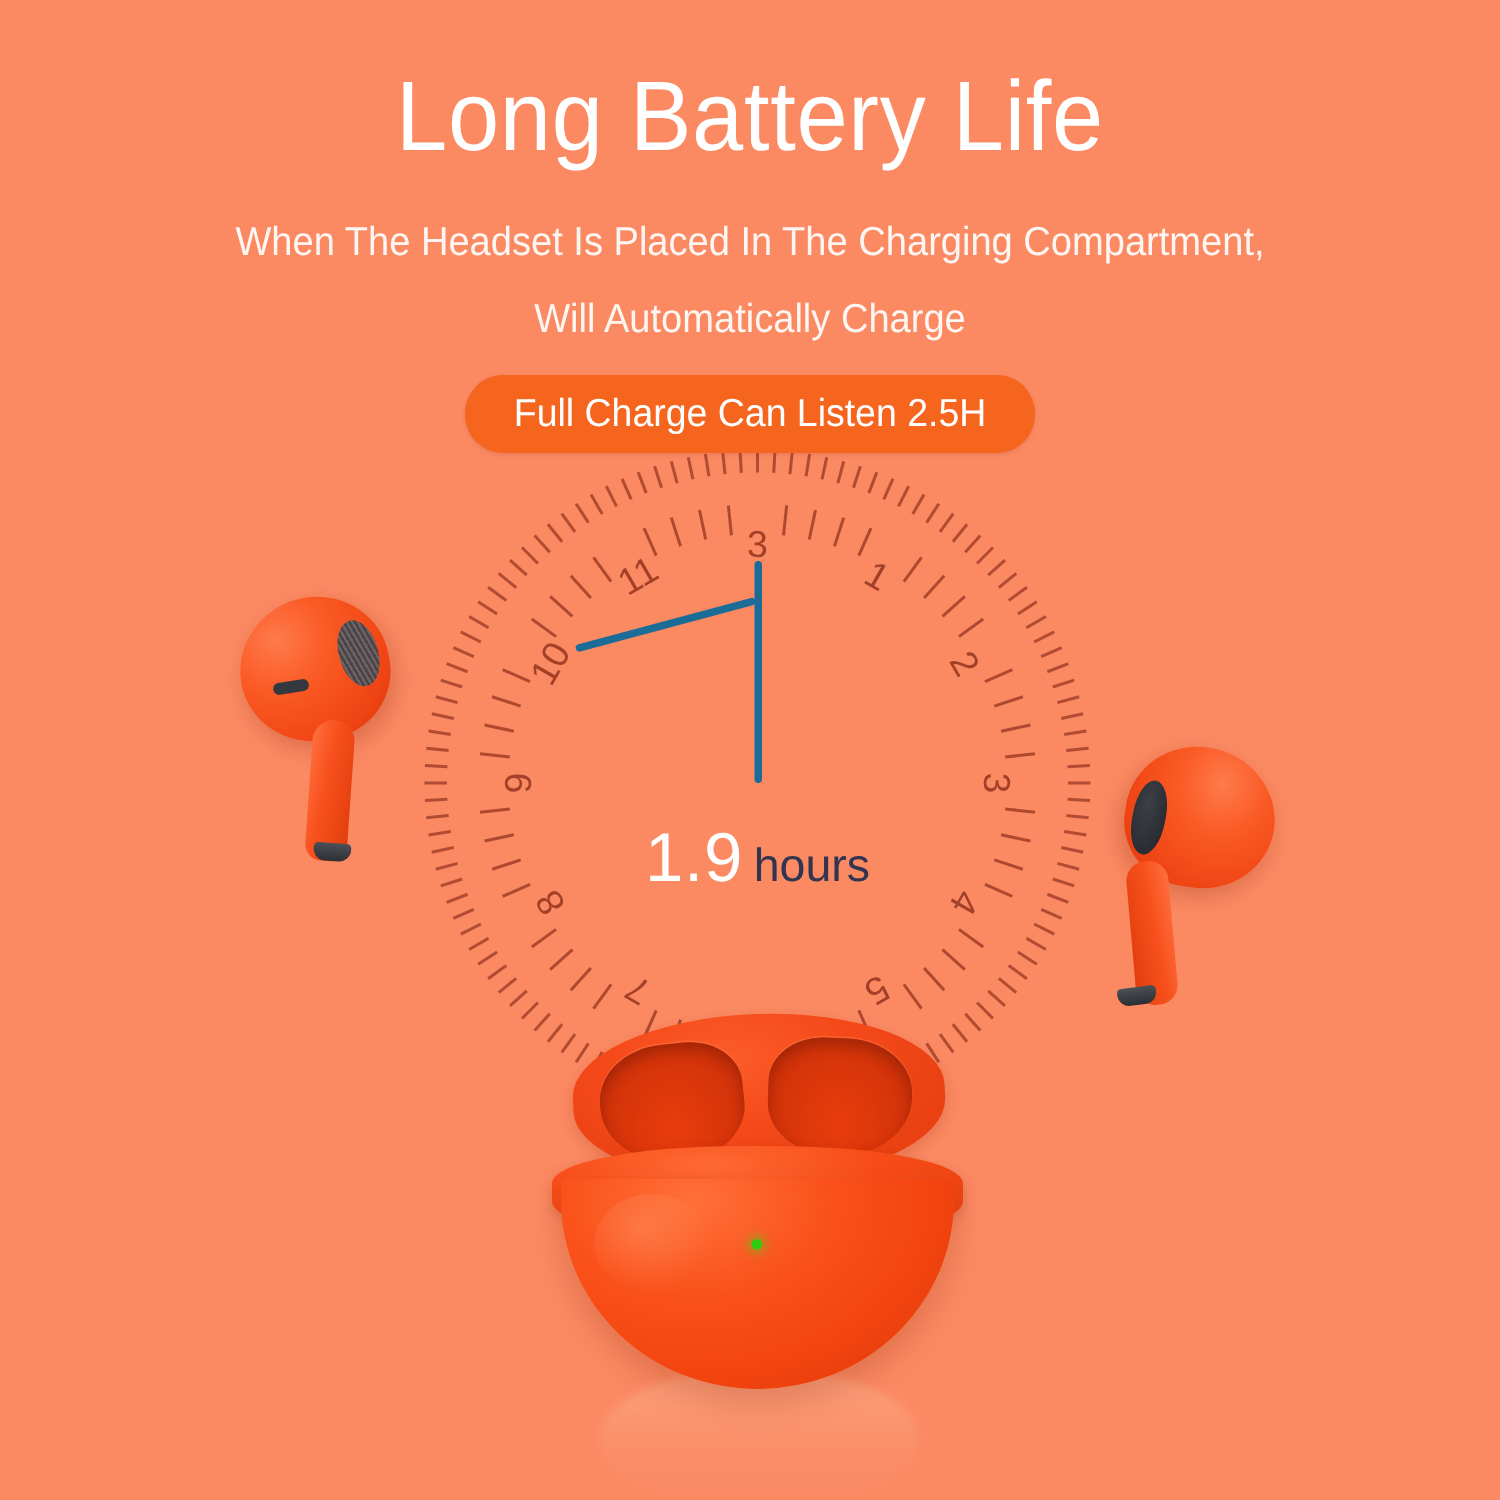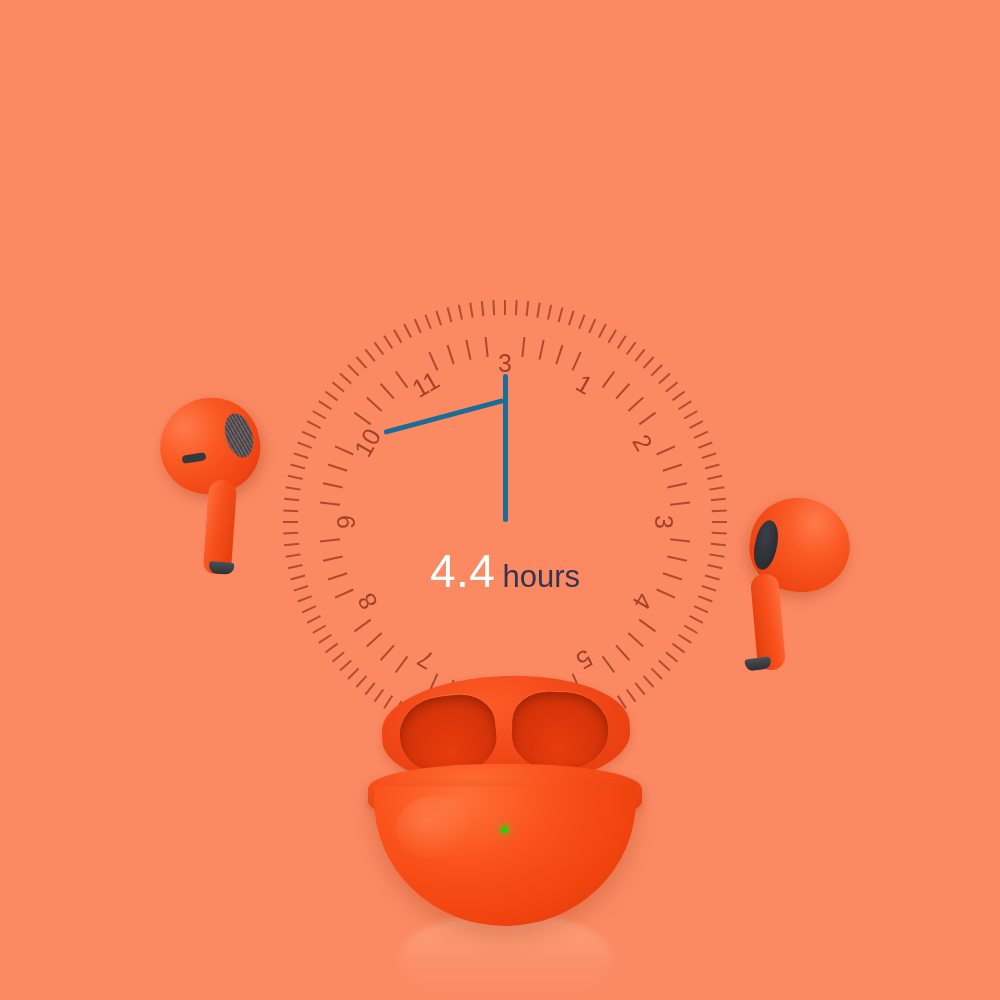--- a/index.html
+++ b/index.html
@@ -315,20 +315,31 @@
     background: linear-gradient(180deg, rgba(255,190,160,0.45) 0%, rgba(255,190,160,0.12) 55%, rgba(255,190,160,0) 100%);
     filter: blur(3px);
     z-index: 5;
   }
 </style>
 </head>
 <body>
 
 <div id="page" style="background: rgb(251, 138, 99);">
 
+  <div class="headings">
+    <h1 class="page-title" style="color: rgb(255, 255, 255);">Long Battery Life</h1>
+
+    <p class="subtitle-line first">When The Headset Is Placed In The Charging Compartment,</p>
+
+    <p class="subtitle-line">Will Automatically Charge</p>
+
+    <div class="badge-wrap">
+      <span class="badge" style="background: rgb(245, 101, 30);">Full Charge Can Listen 2.5H</span>
+    </div>
+  </div>
 
   <div class="clock" id="clock">
     <div id="ticks-outer">
         <div class="tick outer" style="transform: rotate(0deg);">
           <i style="background: rgb(156, 58, 36);"></i>
         </div>
         <div class="tick outer" style="transform: rotate(3deg);">
           <i style="background: rgb(156, 58, 36);"></i>
         </div>
         <div class="tick outer" style="transform: rotate(6deg);">
@@ -865,21 +876,21 @@
         </div>
         <div class="hour-num" style="transform: rotate(330deg);">
           <span style="color: rgb(156, 58, 36); transform: rotate(0deg);">11</span>
         </div>
       </div>
 
     <div class="hand minute" id="minute-hand" style="background: rgb(27, 109, 151); transform: rotate(0deg);"></div>
     <div class="hand hour" id="hour-hand" style="background: rgb(27, 109, 151); transform: rotate(75deg);"></div>
 
     <div class="center-label">
-      <span class="big" style="color: rgb(255, 255, 255);">4.4</span><span class="small" style="color: rgb(51, 52, 79);">hours</span>
+      <span class="big" style="color: rgb(255, 255, 255);">1.9</span><span class="small" style="color: rgb(51, 52, 79);">hours</span>
     </div>
   </div>
 
   <div class="earbud" id="earbud-left">
     <div class="bulb"></div>
     <div class="grille"></div>
     <div class="slot"></div>
     <div class="stem"></div>
     <div class="tip"></div>
   </div>

